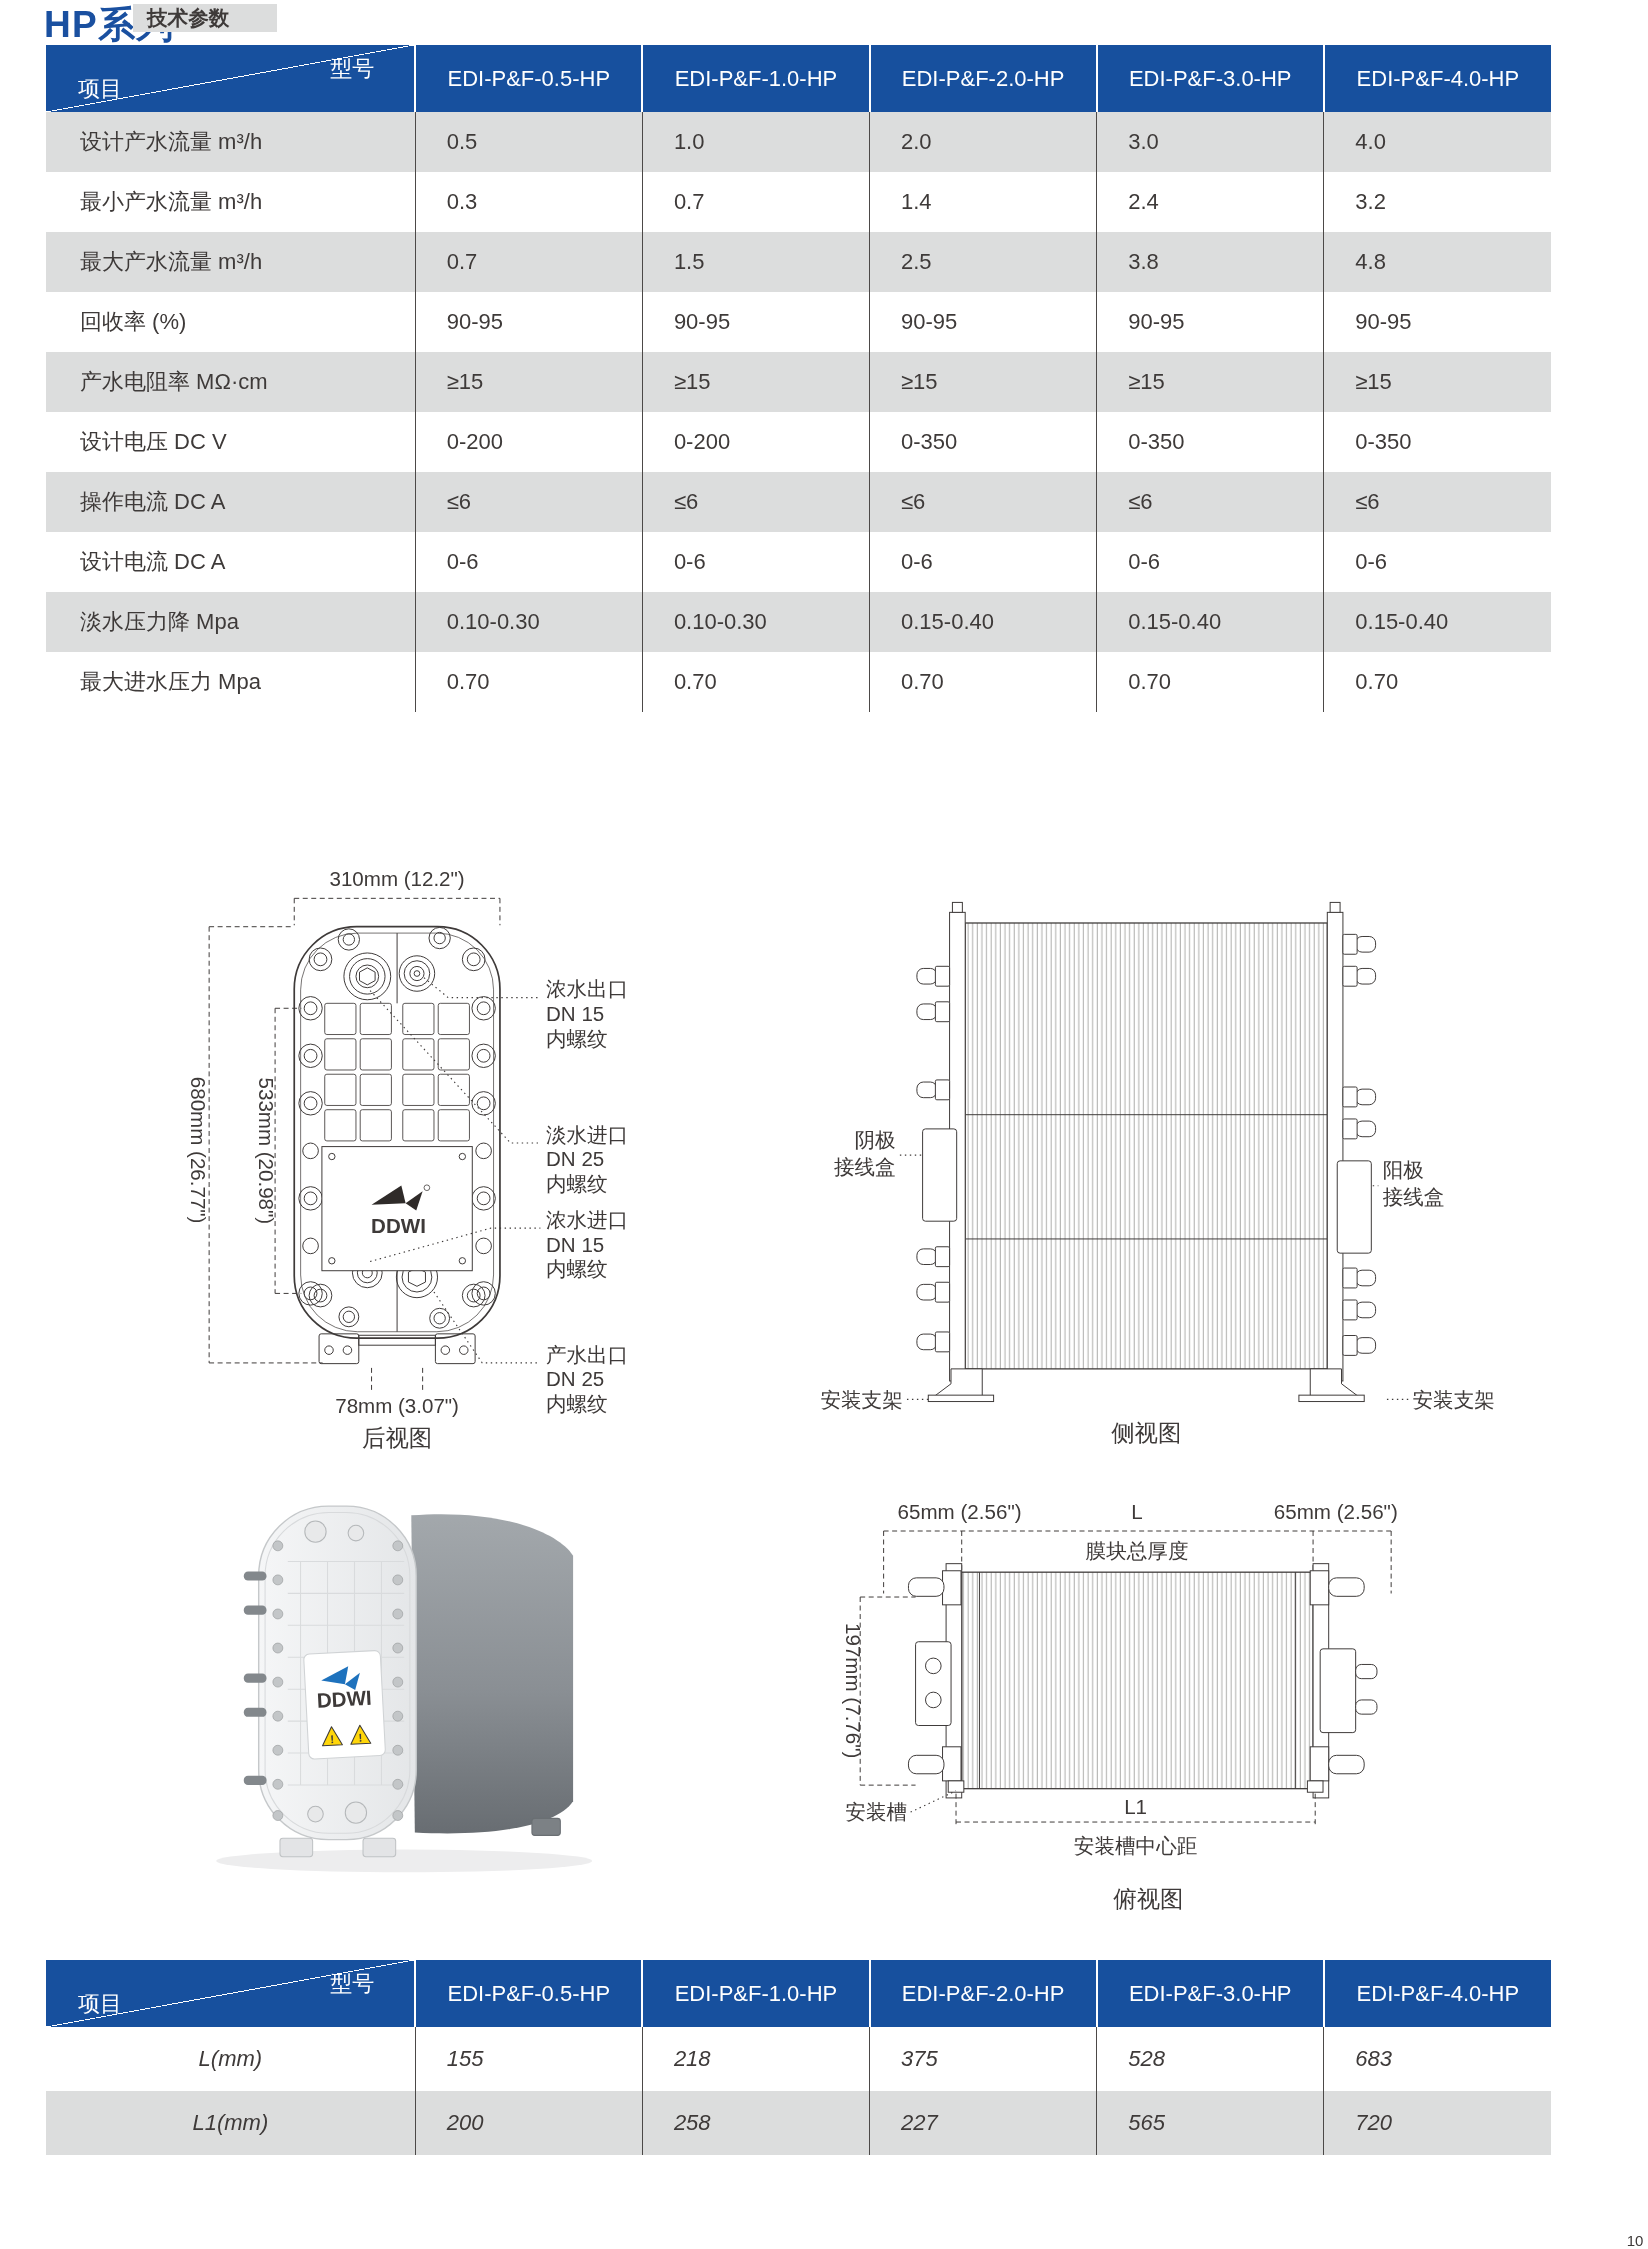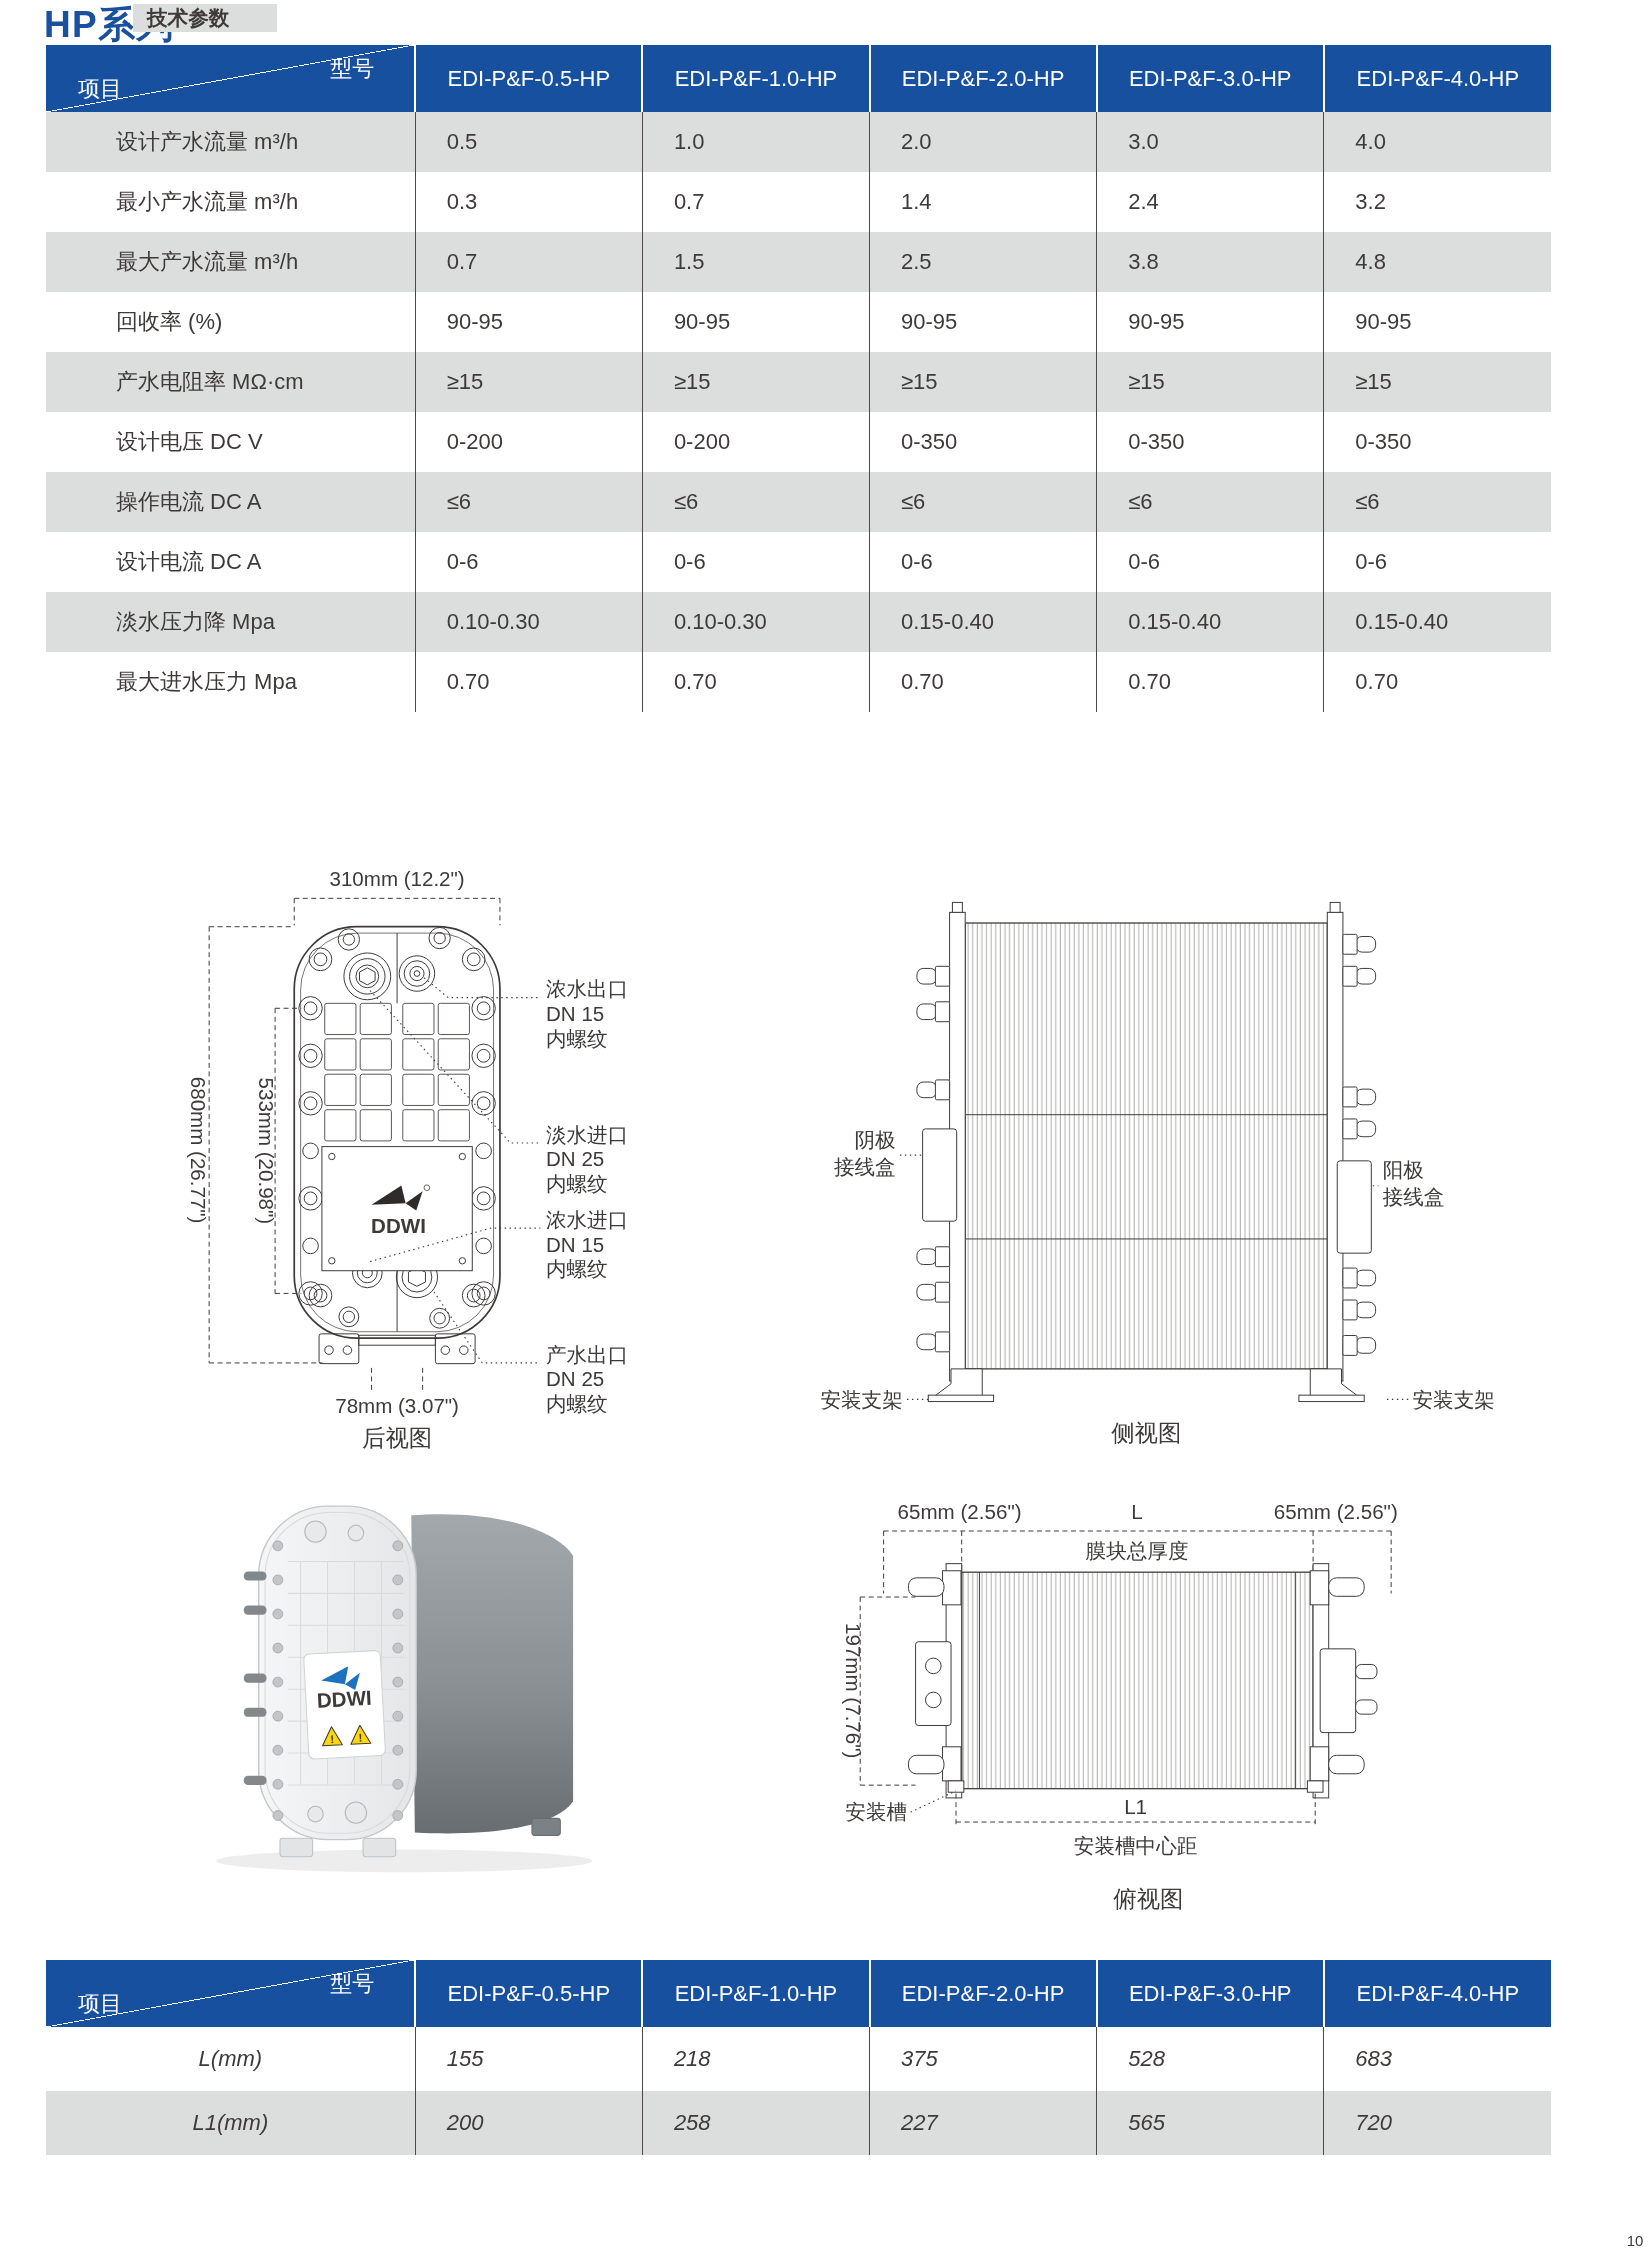--- a/index.html
+++ b/index.html
@@ -17,21 +17,21 @@
   col.c0{width:369px;} col.cv{width:227px;}
   .spec thead th{background:#17509E;color:#fff;height:67px;font-weight:400;font-size:22px;vertical-align:middle;padding:0;margin-left:20px;}
   .spec thead th.m{border-left:2.8px solid #fff;}
   .spec thead th.corner{position:relative;
      background-image:linear-gradient(to bottom right,rgba(255,255,255,0) 49.65%,#fff 49.65%,#fff 50.35%,rgba(255,255,255,0) 50.35%);}
   .corner .ct{position:absolute;top:8.5px;right:40px;}
   .corner .cb{position:absolute;bottom:8.5px;left:32px;}
   .spec tbody td{height:60px;vertical-align:middle;padding:0 0 0 31px;}
   #t-dims tbody td{height:64px;font-style:italic;}
   .spec tbody td:not(:first-child){border-left:0.7px solid #4C4948;}
-  .spec td.lbl{padding-left:70px;}
+  .spec td.lbl{padding-left:34px;}
   #t-main tbody tr:nth-child(odd){background:#DCDDDD;}
   #t-dims tbody tr:nth-child(even){background:#DCDDDD;}
   #t-dims td.lbl{text-align:center;padding-left:0;}
   
   .fig{position:absolute;}
   .fig svg{display:block;width:100%;height:100%;}
   #fig-rear{left:85px;top:827px;width:610px;height:625px;}
   #fig-side{left:809px;top:891px;width:781px;height:561px;}
   #fig-top{left:809px;top:1487px;width:781px;height:433px;}
   #fig-photo{left:99px;top:1462px;width:511px;height:426px;}

